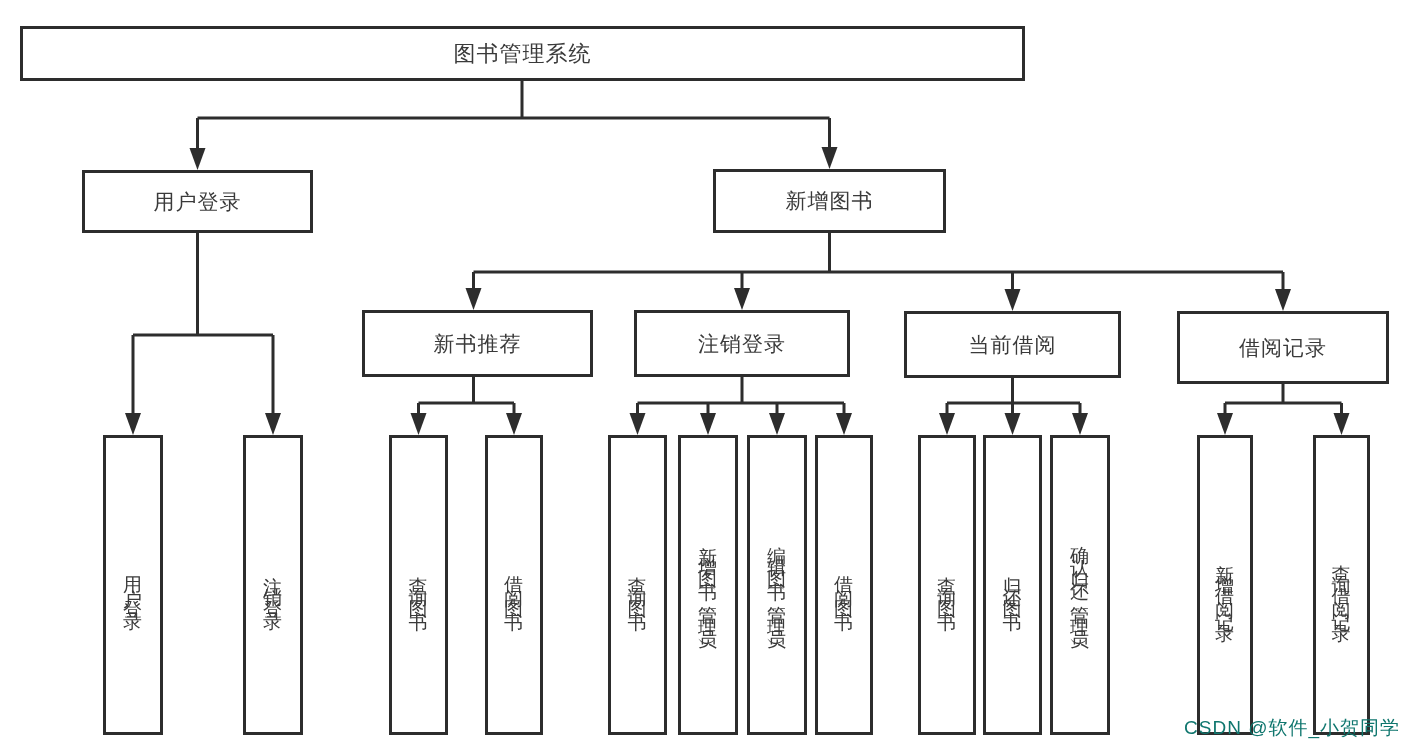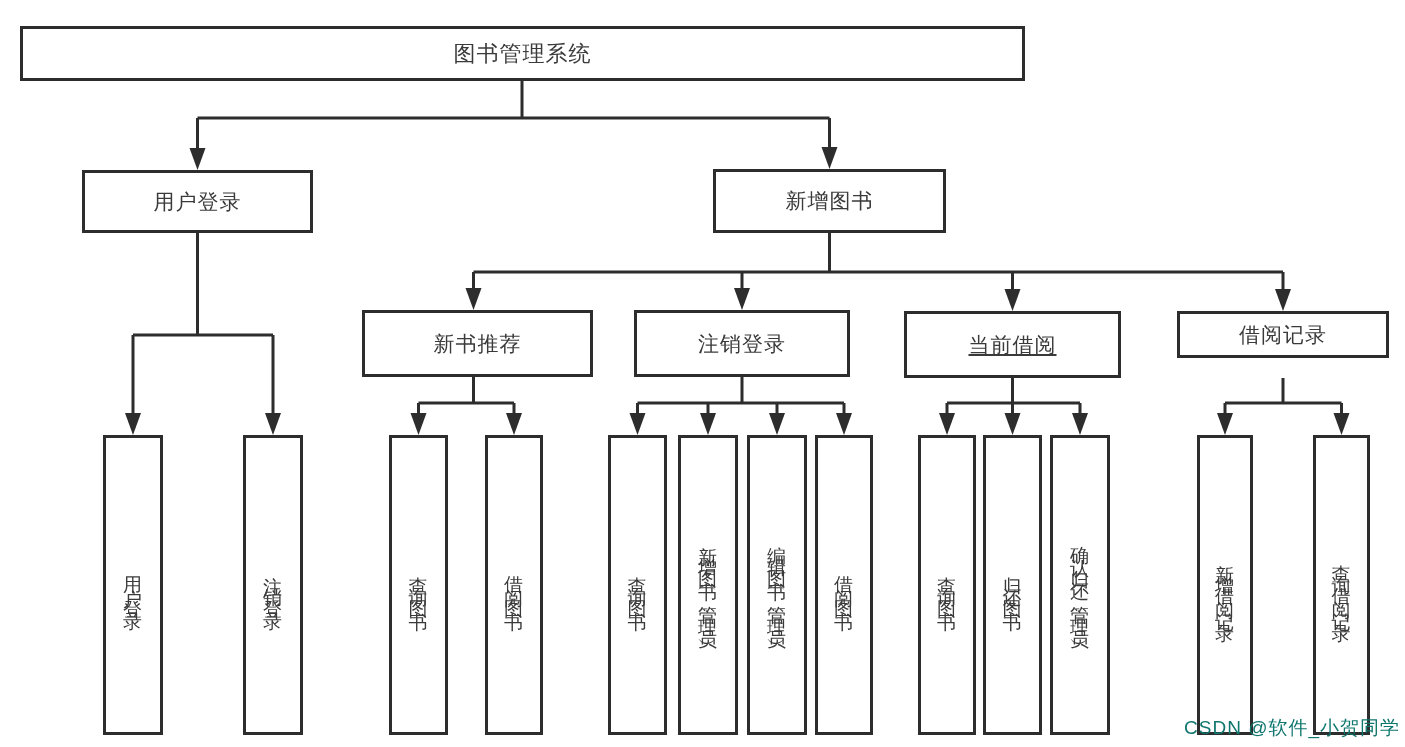--- a/index.html
+++ b/index.html
@@ -90,24 +90,24 @@
   <div class="hbox" style="left:713px; top:169px; width:233px; height:64px;">
     <span>新增图书</span>
   </div>
 
   <div class="hbox" style="left:362px; top:310px; width:231px; height:67px;">
     <span>新书推荐</span>
   </div>
   <div class="hbox" style="left:634px; top:310px; width:216px; height:67px;">
     <span>注销登录</span>
   </div>
-  <div class="hbox" style="left:904px; top:311px; width:217px; height:67px;text-decoration:underline;">
+  <div class="hbox" style="left:904px; top:311px; width:217px; height:67px;">
     <span>当前借阅</span>
   </div>
-  <div class="hbox" style="left:1177px; top:311px; width:212px; height:47px;">
+  <div class="hbox" style="left:1177px; top:311px; width:212px; height:73px;">
     <span>借阅记录</span>
   </div>
 
   <div class="vbox" style="left:103px; width:60px;">
     <span class="vtext">用户登录</span>
   </div>
   <div class="vbox" style="left:243px; width:60px;">
     <span class="vtext">注销登录</span>
   </div>
 

